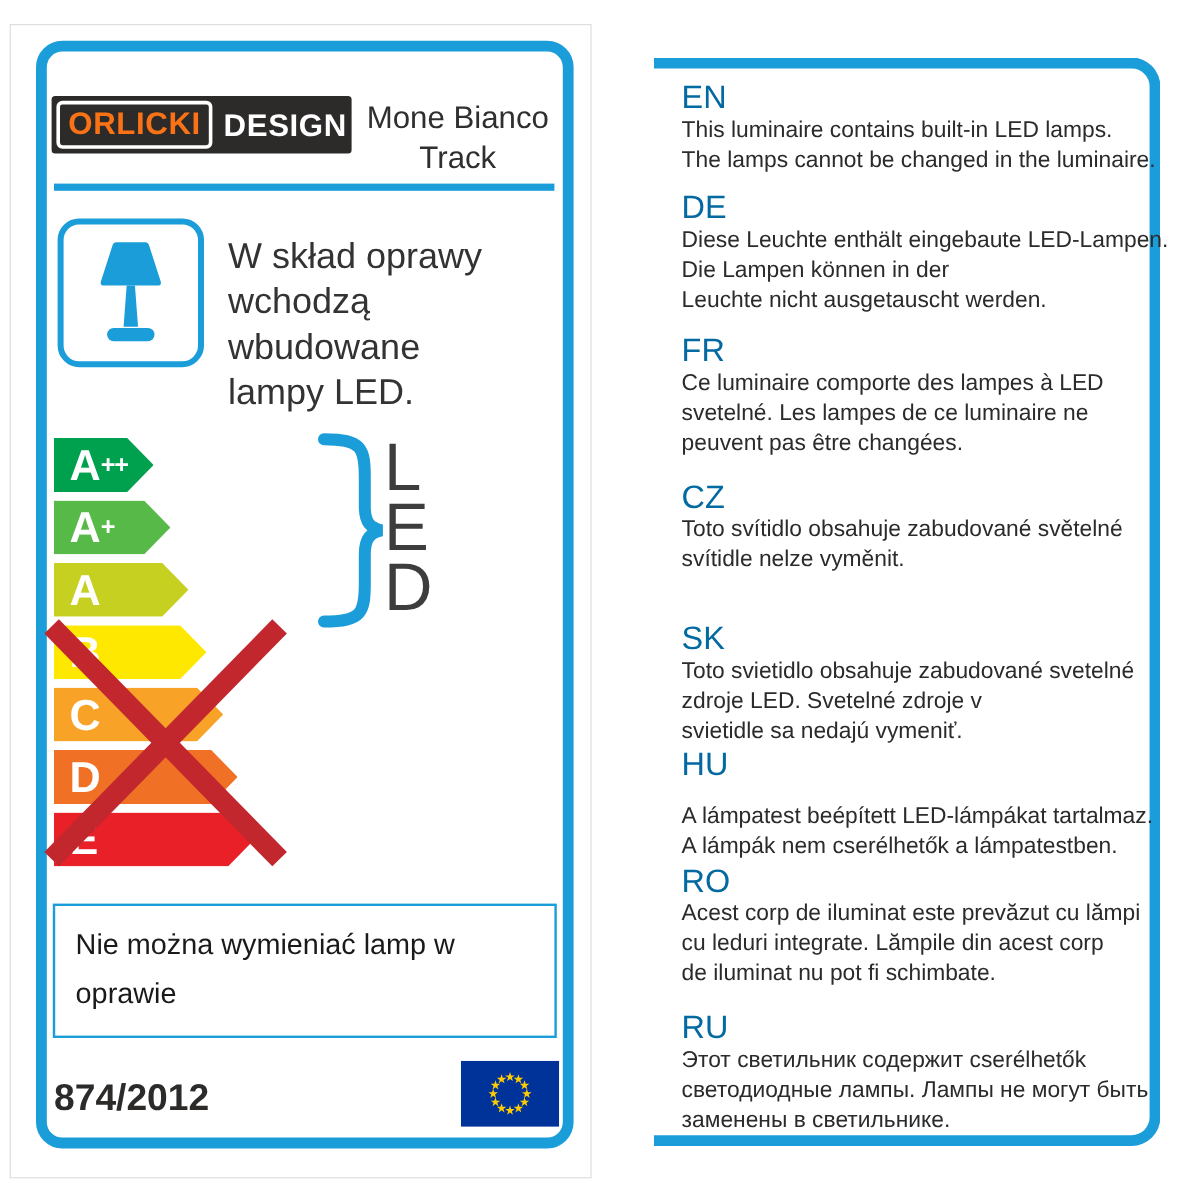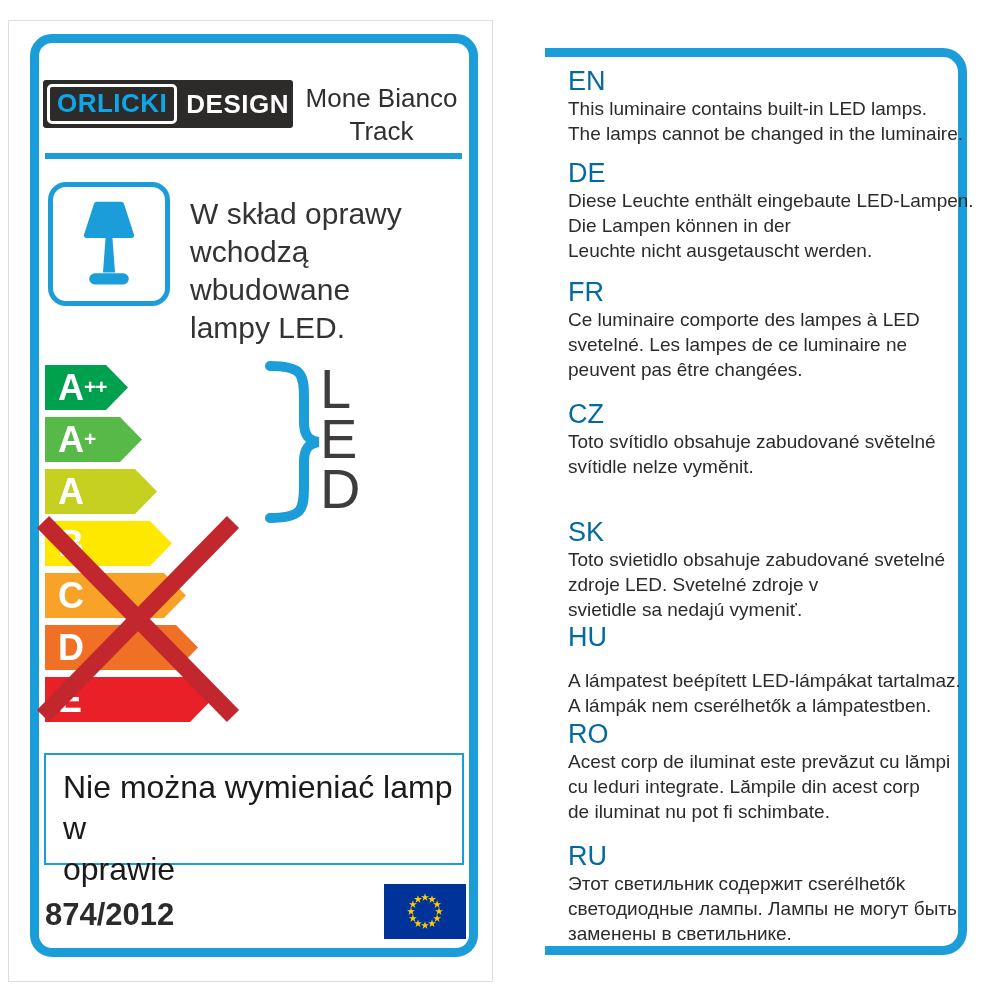--- a/index.html
+++ b/index.html
@@ -9,40 +9,40 @@
     -webkit-font-smoothing:antialiased;
   }
   .abs{position:absolute;}
 
   
   .scan-sheet{left:8px;top:20px;width:483px;height:960px;border:1px solid #dedede;background:#fff;}
   .left-panel{left:30px;top:34px;width:448px;height:923px;border:9px solid #1b9dd9;border-radius:22px;box-sizing:border-box;background:#fff;}
 
   
   .logo-box{left:43px;top:80px;width:250px;height:48px;background:#2d2b2a;border-radius:3px;display:flex;align-items:center;justify-content:center;gap:9px;}
-  .logo-part1{border:3px solid #fff;border-radius:5px;padding:1px 7px 2px;color:#0ea5e9;font-weight:bold;font-size:26px;letter-spacing:.5px;}
+  .logo-part1{border:3px solid #fff;border-radius:5px;padding:1px 7px 2px;color:#f97316;font-weight:bold;font-size:26px;letter-spacing:.5px;}
   .logo-part2{color:#fff;font-weight:bold;font-size:26px;letter-spacing:.5px;}
   .product-name{left:293px;top:82px;width:177px;text-align:center;font-size:26px;line-height:33px;color:#2f2f2f;}
 
   .divider{left:45px;top:153px;width:417px;height:6px;background:#1b9dd9;}
 
   
   .lamp-box{left:48px;top:182px;width:122px;height:124px;border:5px solid #1b9dd9;border-radius:18px;box-sizing:border-box;display:flex;align-items:center;justify-content:center;}
   .lamp-text{left:190px;top:183px;width:280px;font-size:30px;line-height:38px;color:#333;margin-top:12px;}
 
   
   .arrow-row{left:45px;height:45px;display:flex;align-items:center;
     clip-path:polygon(0 0, calc(100% - 22px) 0, 100% 50%, calc(100% - 22px) 100%, 0 100%);}
   .arrow-row .cls{color:#fff;font-weight:bold;font-size:36px;padding-left:13px;line-height:1;}
   .arrow-row sup{font-size:21px;font-weight:bold;vertical-align:6px;letter-spacing:-1px;}
 
   .led-letter{left:320px;width:60px;font-size:56px;line-height:50px;color:#3d3d3d;}
 
   
-  .notice-box{left:44px;top:753px;width:420px;height:112px;border:2px solid #1b9dd9;box-sizing:border-box;padding:12px 0 0 17px;font-size:32px;line-height:41px;color:#1a1a1a;}
+  .notice-box{left:44px;top:753px;width:420px;height:112px;border:2px solid #1b9dd9;box-sizing:border-box;padding:12px 0 0 17px;font-size:24px;line-height:41px;color:#1a1a1a;}
   .regulation{left:45px;top:897px;font-size:31px;font-weight:bold;color:#2d2b2a;text-align:right;}
   .eu-flag{left:384px;top:884px;}
 
   
   .right-panel{left:545px;top:48px;width:422px;height:907px;box-sizing:border-box;
     border:9px solid #1b9dd9;border-left:none;border-radius:0 24px 24px 0;background:#fff;}
   .lang-section{left:568px;width:396px;}
   .lang-code{font-size:27px;line-height:30px;color:#0369a1;}
   .lang-line{font-size:19px;line-height:25px;color:#2b2b2b;white-space:nowrap;}
   .gap-hu .lang-code{margin-bottom:16px;}

